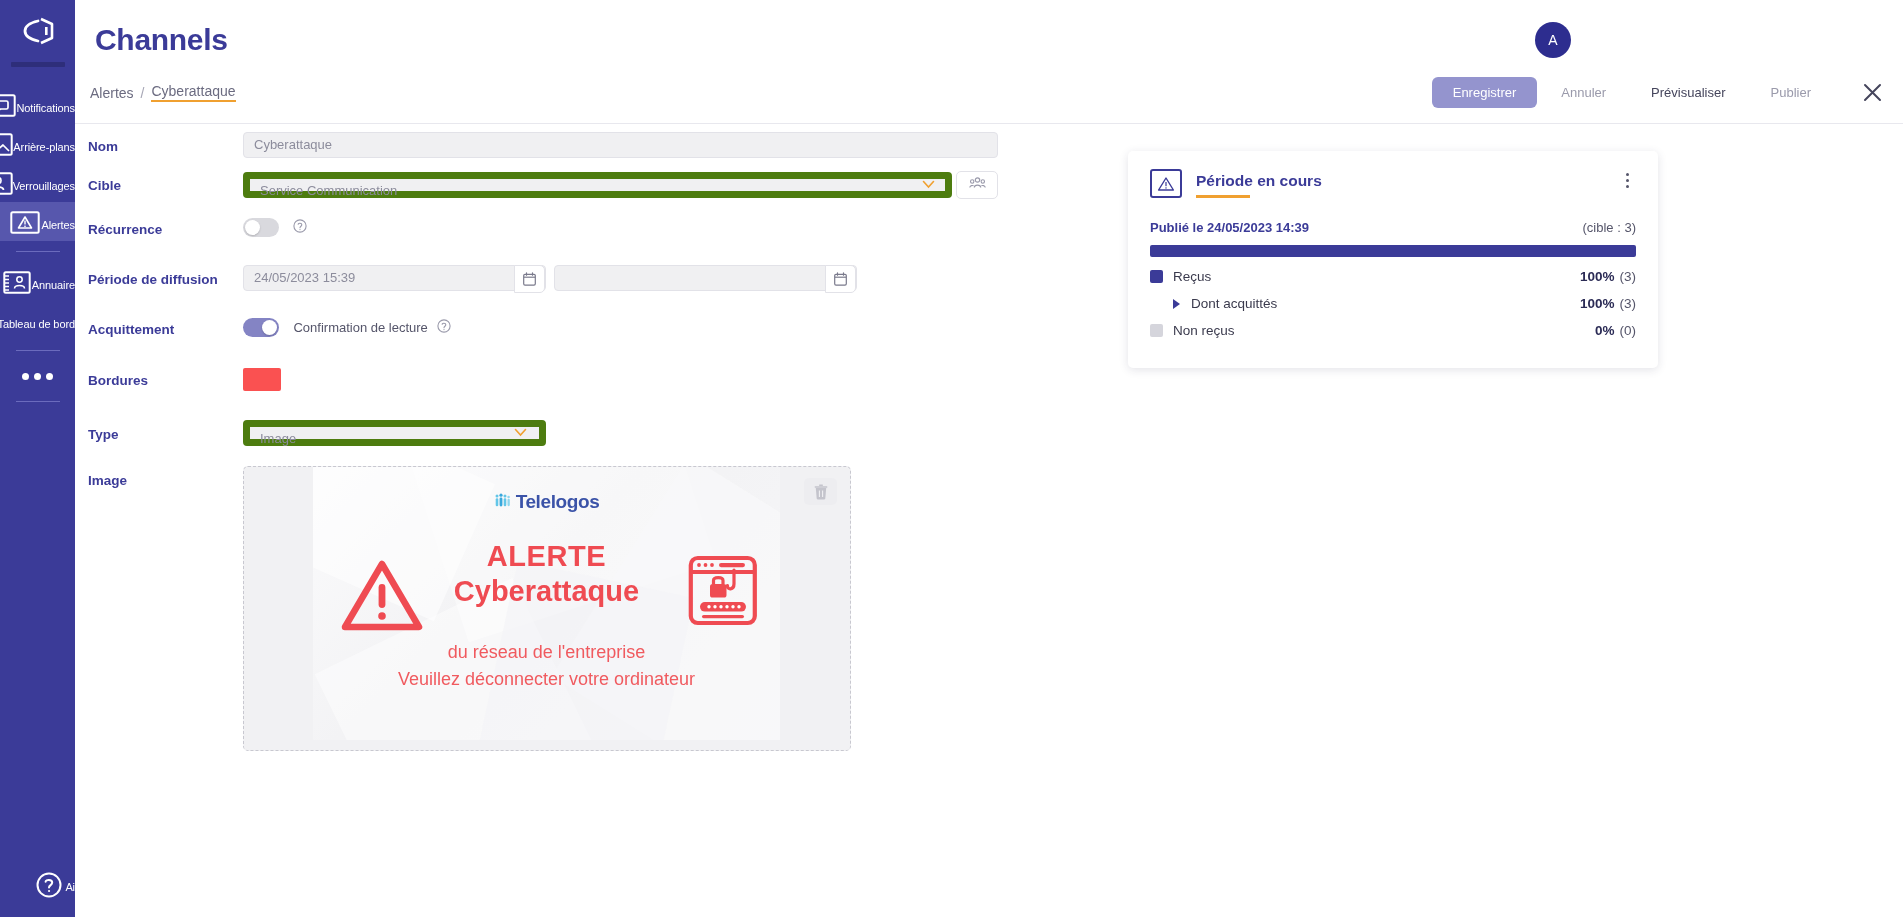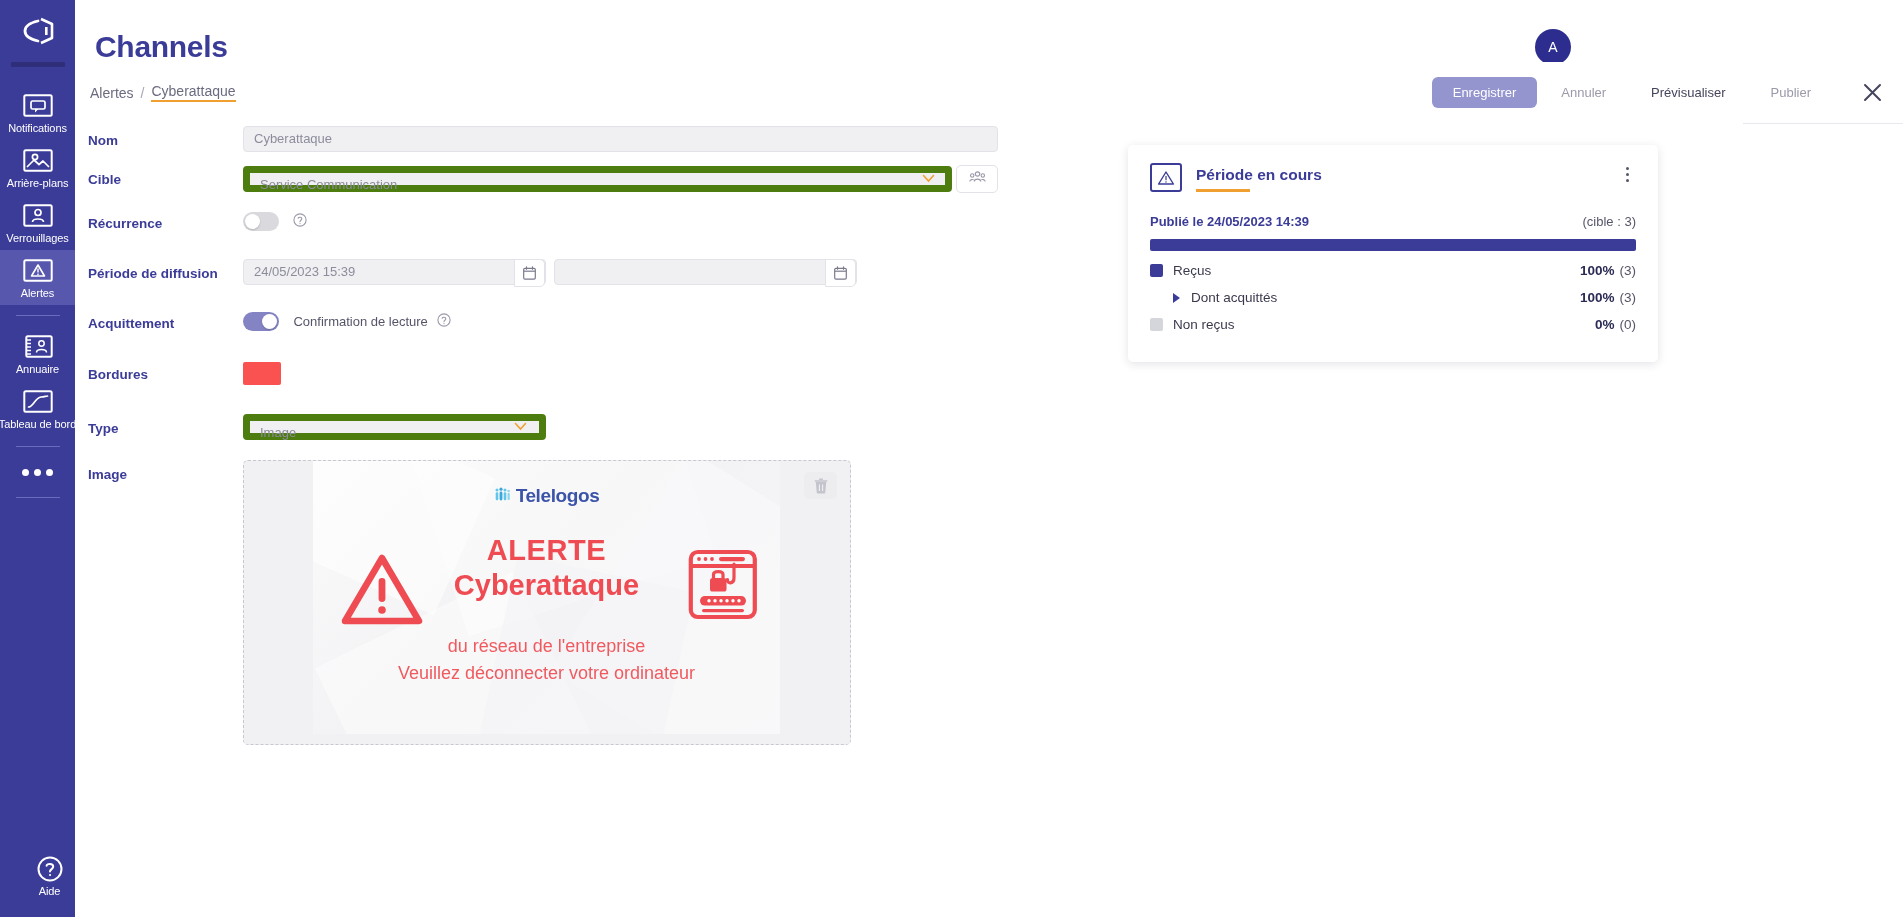--- a/index.html
+++ b/index.html
@@ -16,38 +16,38 @@
   #sidebar {
     position:absolute; left:0; top:0; width:75px; height:917px;
     background:#3b3b98;
     display:flex; flex-direction:column; align-items:center;
     z-index:30;
   }
   #logo-wrap { height:62px; width:100%; display:flex; align-items:center; justify-content:center; }
   #logo-underline { width:54px; height:5px; background:#2e2e7a; border-radius:1px; margin-bottom:18px;}
   .nav-item {
     width:75px; padding:8px 0 6px 0;
-    display:flex; flex-direction:column; align-items:center; justify-content:flex-start;
+    display:flex; flex-direction:row; align-items:center; justify-content:flex-end;
     cursor:pointer;
   }
   .nav-item.active { background:#5757ad; }
   .nav-icon { width:32px; height:25px; display:flex; align-items:center; justify-content:center; }
   .nav-icon svg { display:block; }
   .nav-label {
     color:#ffffff; font-size:11px; margin-top:4px; white-space:nowrap;
     letter-spacing:-0.1px;
   }
   .nav-sep { width:44px; height:1px; background:#6b6bbd; margin:10px 0; }
   .dots { display:flex; gap:5px; align-items:center; justify-content:center; height:30px;}
   .dot { width:7px; height:7px; border-radius:50%; background:#ffffff; }
   #help-item { position:absolute; bottom:14px; left:12px; width:75px; }
 
   
   #topbar {
-    position:absolute; left:75px; top:16px; width:1516px; height:62px;
+    position:absolute; left:75px; top:9px; width:1516px; height:62px;
     background:#ffffff; border-bottom:1px solid #e8e8ee;
     display:flex; align-items:center;
   }
   #page-title {
     color:#3b3b98; font-size:30px; font-weight:bold; margin-left:20px;
     letter-spacing:-0.3px;
   }
   #avatar {
     position:absolute; right:20px; top:13px;
     width:36px; height:36px; border-radius:50%;
@@ -75,21 +75,21 @@
   .act-btn.primary { background:#9494ce; color:#ffffff; }
   .act-btn.muted { color:#9a9aab; }
   .act-btn.dark { color:#45455c; }
   #close-btn {
     margin-left:22px; width:30px; height:30px; cursor:pointer;
     display:flex; align-items:center; justify-content:center;
   }
 
   
   #main {
-    position:absolute; left:75px; top:118px; width:1668px; height:793px;
+    position:absolute; left:75px; top:124px; width:1668px; height:793px;
     background:#ffffff;
     padding-left:26px;
   }
 
   
   #form { position:absolute; left:13px; top:8px; width:910px; }
   .frow { display:flex; align-items:flex-start; margin-bottom:0; }
   .flabel {
     width:155px; flex:0 0 155px;
     color:#3b3b98; font-size:13.5px; font-weight:bold;

